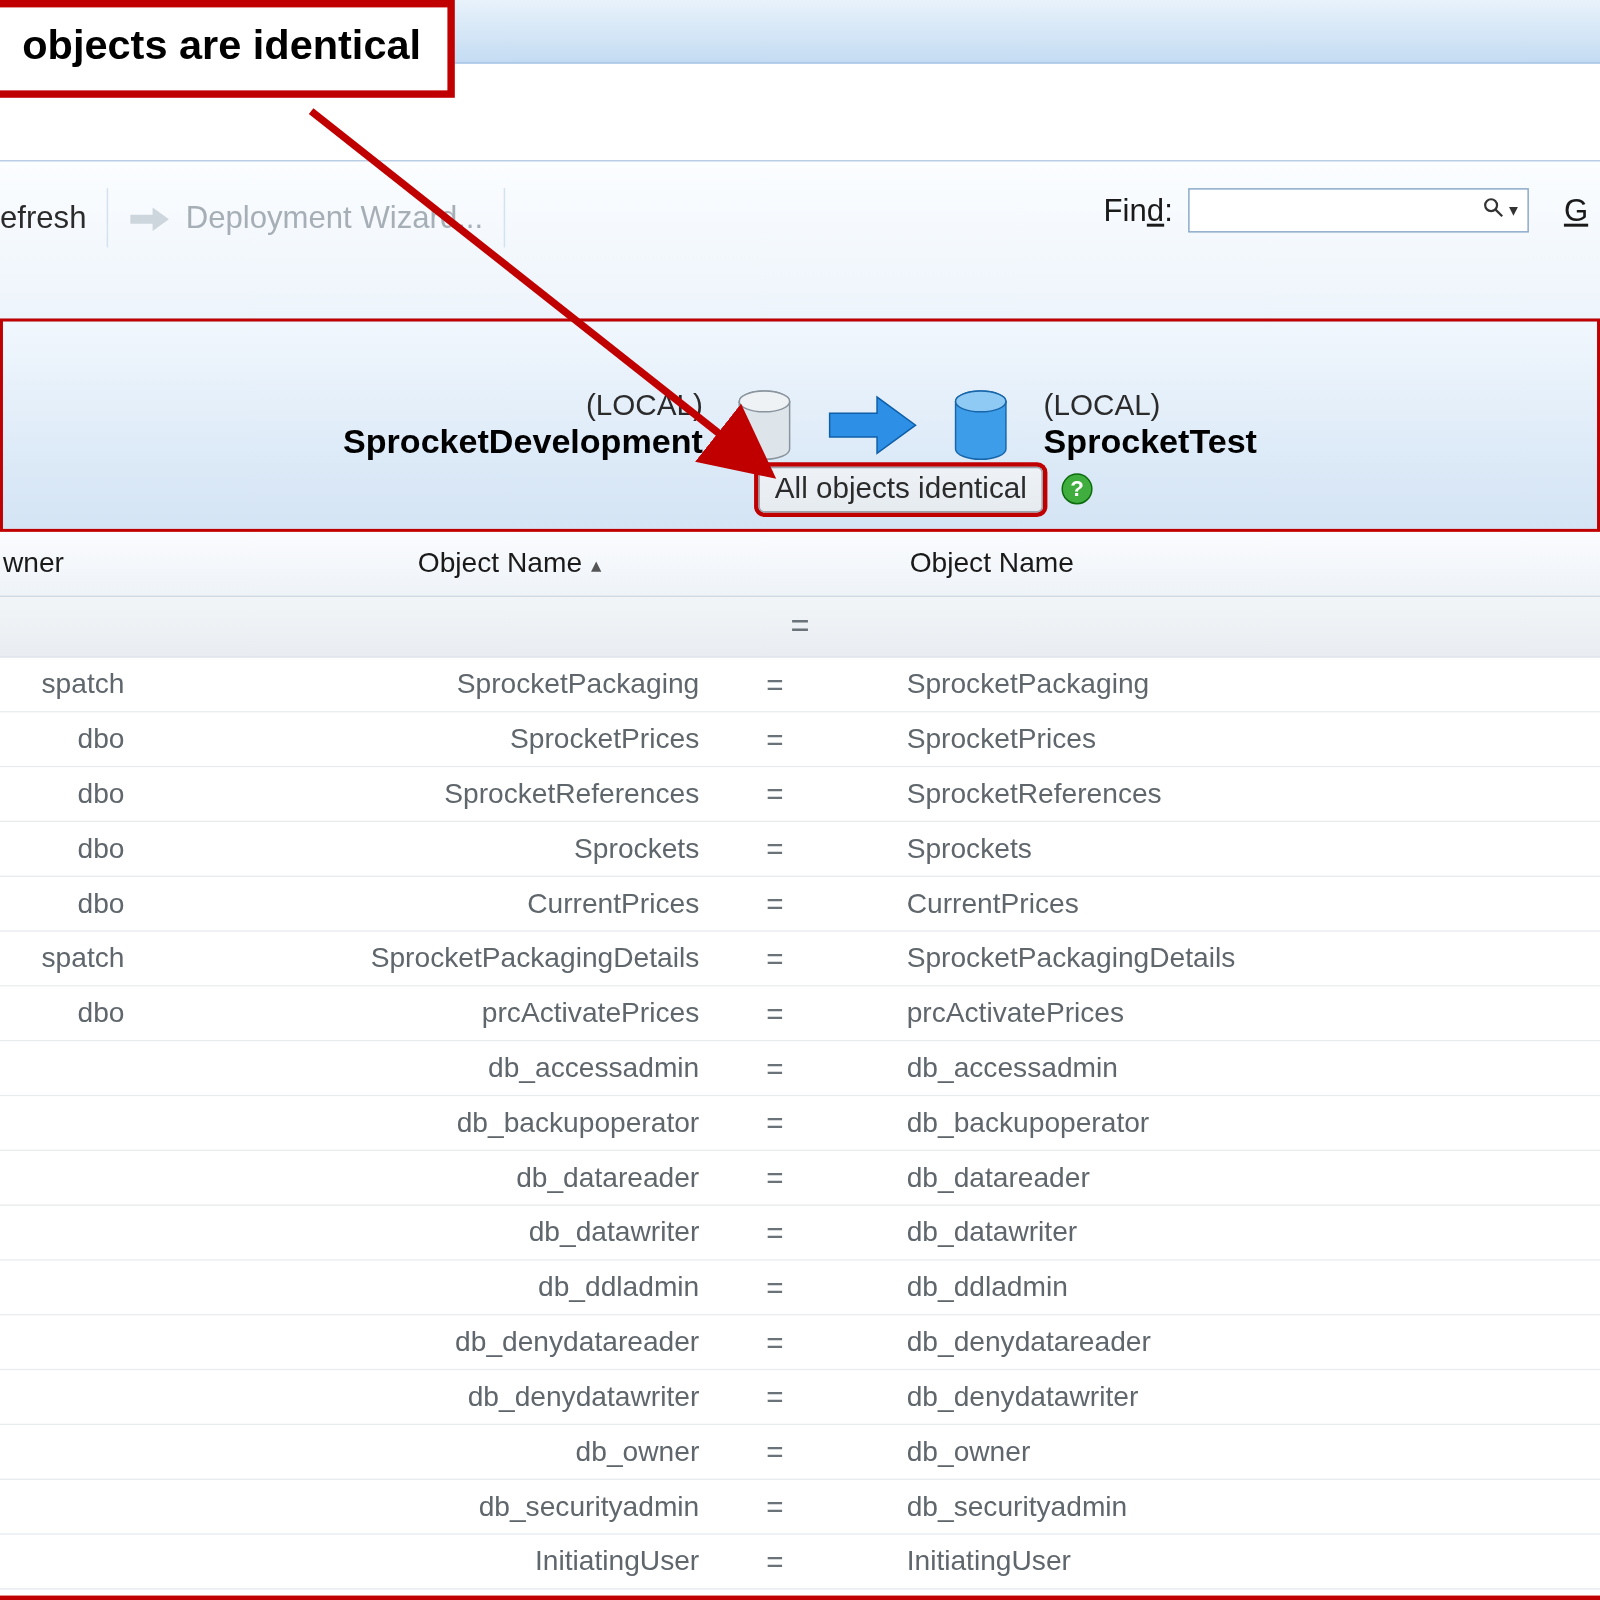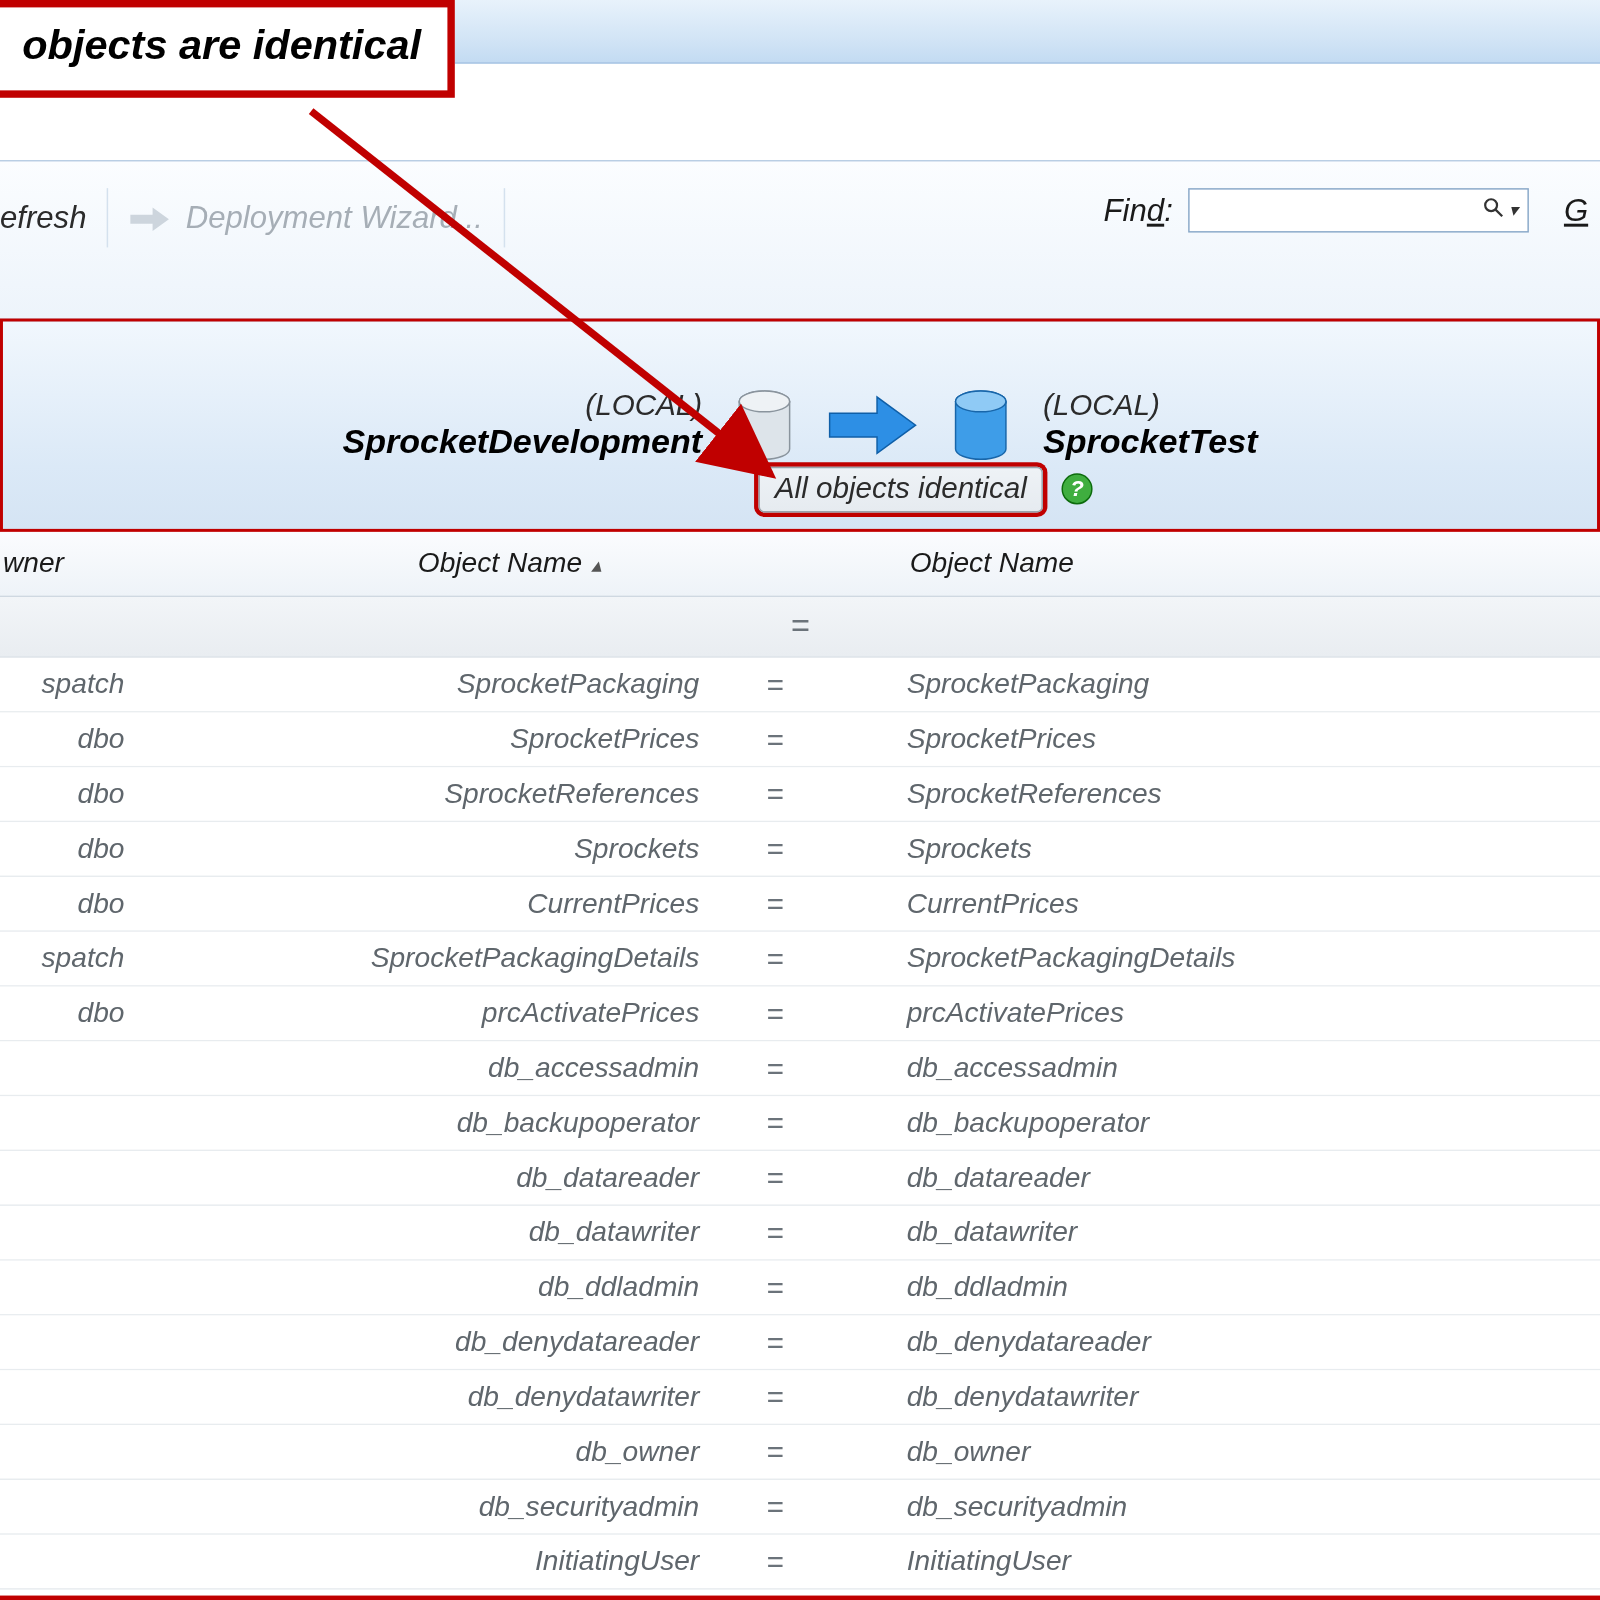--- a/index.html
+++ b/index.html
@@ -10,21 +10,20 @@
     font-family: "Segoe UI", Tahoma, sans-serif;
     font-size: 14px;
     background: #000;
     overflow: hidden;
   }
   .stage {
     position: relative;
     width: 1600px;
     height: 1180px;
     background: #c2410c;
-    font-style: italic;
   }
   .viewport {
     position: absolute;
     left: 0;
     top: 0;
     width: 1080px;
     height: 1080px;
     transform-origin: top left;
     transform: scale(1.481481);
     background: #fff;

